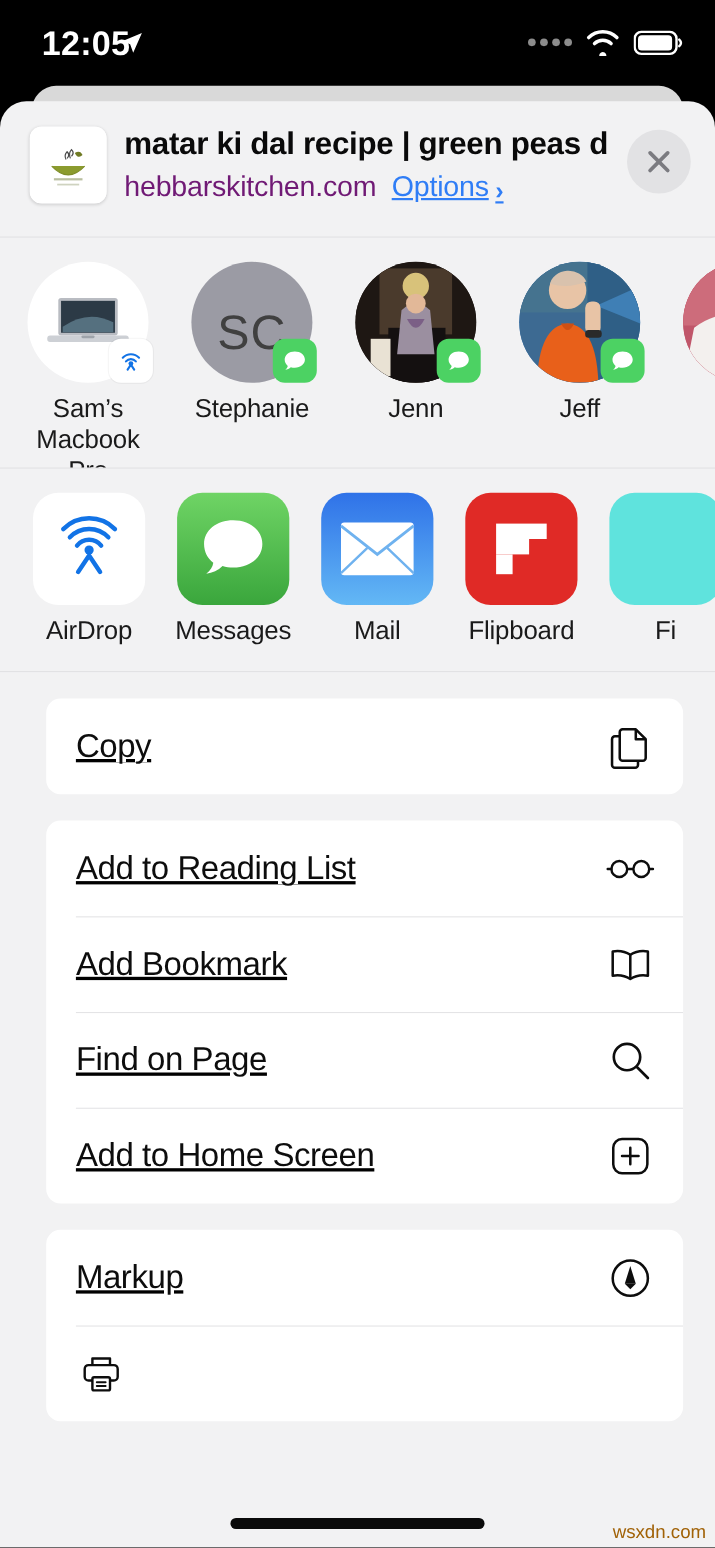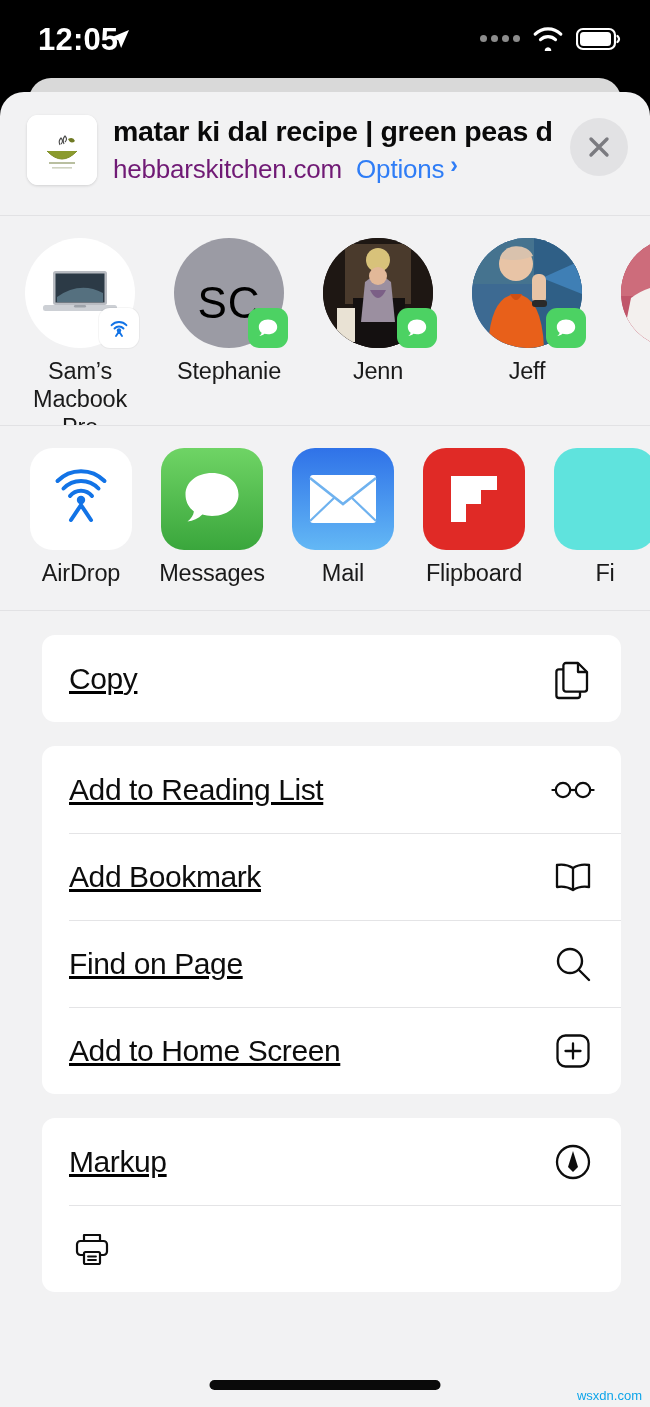--- a/index.html
+++ b/index.html
@@ -80,21 +80,21 @@
     letter-spacing: -0.3px; line-height: 38px;
   }
   #share-sub {
     margin-top: 4px;
     display: flex; align-items: baseline; gap: 14px;
     white-space: nowrap;
   }
   #share-domain { font-size: 26px; color: #701a75; letter-spacing: -0.2px; }
   #share-options {
     font-size: 26px; color: #2f7df6; letter-spacing: -0.2px;
-    display: inline-flex; align-items: flex-start; gap: 6px;
+    display: inline-flex; align-items: flex-end; gap: 6px; text-decoration: underline;
   }
   #share-options .chev { font-size: 23px; line-height: 1; font-weight: 600; }
   #close-btn {
     position: absolute; right: 22px; top: 26px;
     width: 58px; height: 58px; border-radius: 50%;
     background: #e2e2e4;
     display: flex; align-items: center; justify-content: center;
     border: none; cursor: pointer;
   }
 
@@ -109,21 +109,21 @@
     overflow: hidden;
   }
   .contact { width: 110px; flex: 0 0 110px; text-align: center; }
   .av-wrap { position: relative; width: 110px; height: 110px; margin: 0 auto; }
   .avatar {
     width: 110px; height: 110px; border-radius: 50%;
     overflow: hidden; position: relative;
     background: #9b9ba4;
     display: flex; align-items: center; justify-content: center;
   }
-  .av-initials { color: #000000; font-size: 44px; font-weight: 500; letter-spacing: 1px; margin-top: 19px; }
+  .av-initials { color: #404040; font-size: 44px; font-weight: 500; letter-spacing: 1px; margin-top: 19px; }
   .badge {
     position: absolute; right: -4px; bottom: 0px;
     width: 40px; height: 40px; border-radius: 11px;
     display: flex; align-items: center; justify-content: center;
   }
   .badge.msg { background: #4cd263; }
   .badge.airdrop { background: #ffffff; box-shadow: 0 0 0 1px rgba(0,0,0,0.04); }
   .contact-name {
     margin-top: 9px; font-size: 23.5px; color: #1a1a1a;
     line-height: 28px; letter-spacing: -0.2px;
@@ -182,21 +182,21 @@
 
   
   #home-indicator {
     position: absolute; left: 50%; bottom: 17px;
     transform: translateX(-50%);
     width: 231px; height: 10px; border-radius: 5px;
     background: #0a0a0a;
   }
   #watermark {
     position: absolute; right: 8px; bottom: 4px;
-    font-size: 13px; color: #0ea5e9;
+    font-size: 17px; color: #a16207;
     font-family: "Liberation Sans", sans-serif;
   }
 </style>
 </head>
 <body>
 
 <div id="screen">
 
   <div id="statusbar">
     <div id="sb-time">12:05</div>

